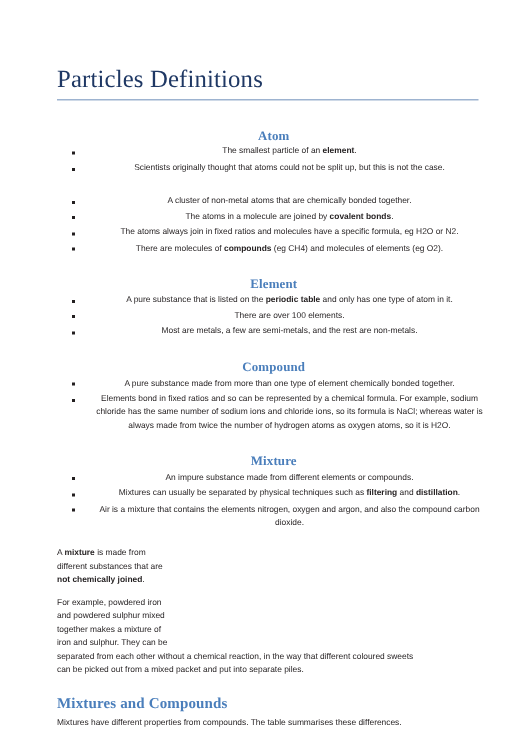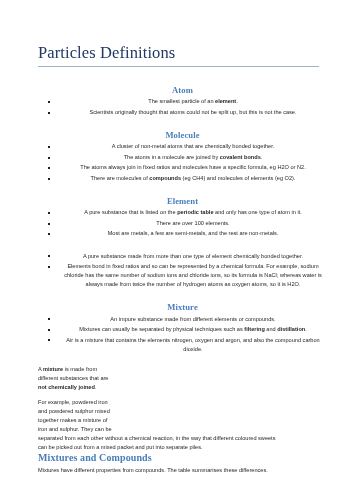--- a/index.html
+++ b/index.html
@@ -102,56 +102,57 @@
   }
   .bold {
     font-weight: 700;
   }
   .lead-para {
     font-size: 5.6px;
     line-height: 1.6;
     margin: 0;
   }
   .tail-section {
+    margin-top: 12px;
   }
 </style>
 </head>
 <body>
 
 <div class="page">
 
   <h1 class="doc-title">Particles Definitions</h1>
   <div class="title-rule"></div>
 
   <div id="sections-host">
       <div class="section first">
         <h2 class="section-heading">Atom</h2>
         <ul class="bullets">
           <li><span>The smallest particle of an </span><span class="bold">element</span><span>.</span></li>
           <li><span>Scientists originally thought that atoms could not be split up, but this is not the case.</span></li>
         </ul>
       </div>
       <div class="section">
-        <h2 class="section-heading">Molecule</h2>
         <ul class="bullets">
           <li><span>A cluster of non-metal atoms that are chemically bonded together.</span></li>
           <li><span>The atoms in a molecule are joined by </span><span class="bold">covalent bonds</span><span>.</span></li>
           <li><span>The atoms always join in fixed ratios and molecules have a specific formula, eg H2O or N2.</span></li>
           <li><span>There are molecules of </span><span class="bold">compounds</span><span> (eg CH4) and molecules of elements (eg O2).</span></li>
         </ul>
       </div>
       <div class="section">
         <h2 class="section-heading">Element</h2>
         <ul class="bullets">
           <li><span>A pure substance that is listed on the </span><span class="bold">periodic table</span><span> and only has one type of atom in it.</span></li>
           <li><span>There are over 100 elements.</span></li>
           <li><span>Most are metals, a few are semi-metals, and the rest are non-metals.</span></li>
         </ul>
       </div>
       <div class="section">
+        <h2 class="section-heading">Compound</h2>
         <ul class="bullets">
           <li><span>A pure substance made from more than one type of element chemically bonded together.</span></li>
           <li><span>Elements bond in fixed ratios and so can be represented by a chemical formula. For example, sodium chloride has the same number of sodium ions and chloride ions, so its formula is NaCl; whereas water is always made from twice the number of hydrogen atoms as oxygen atoms, so it is H2O.</span></li>
         </ul>
       </div>
       <div class="section">
         <h2 class="section-heading">Mixture</h2>
         <ul class="bullets">
           <li><span>An impure substance made from different elements or compounds.</span></li>
           <li><span>Mixtures can usually be separated by physical techniques such as </span><span class="bold">filtering</span><span> and </span><span class="bold">distillation</span><span>.</span></li>

